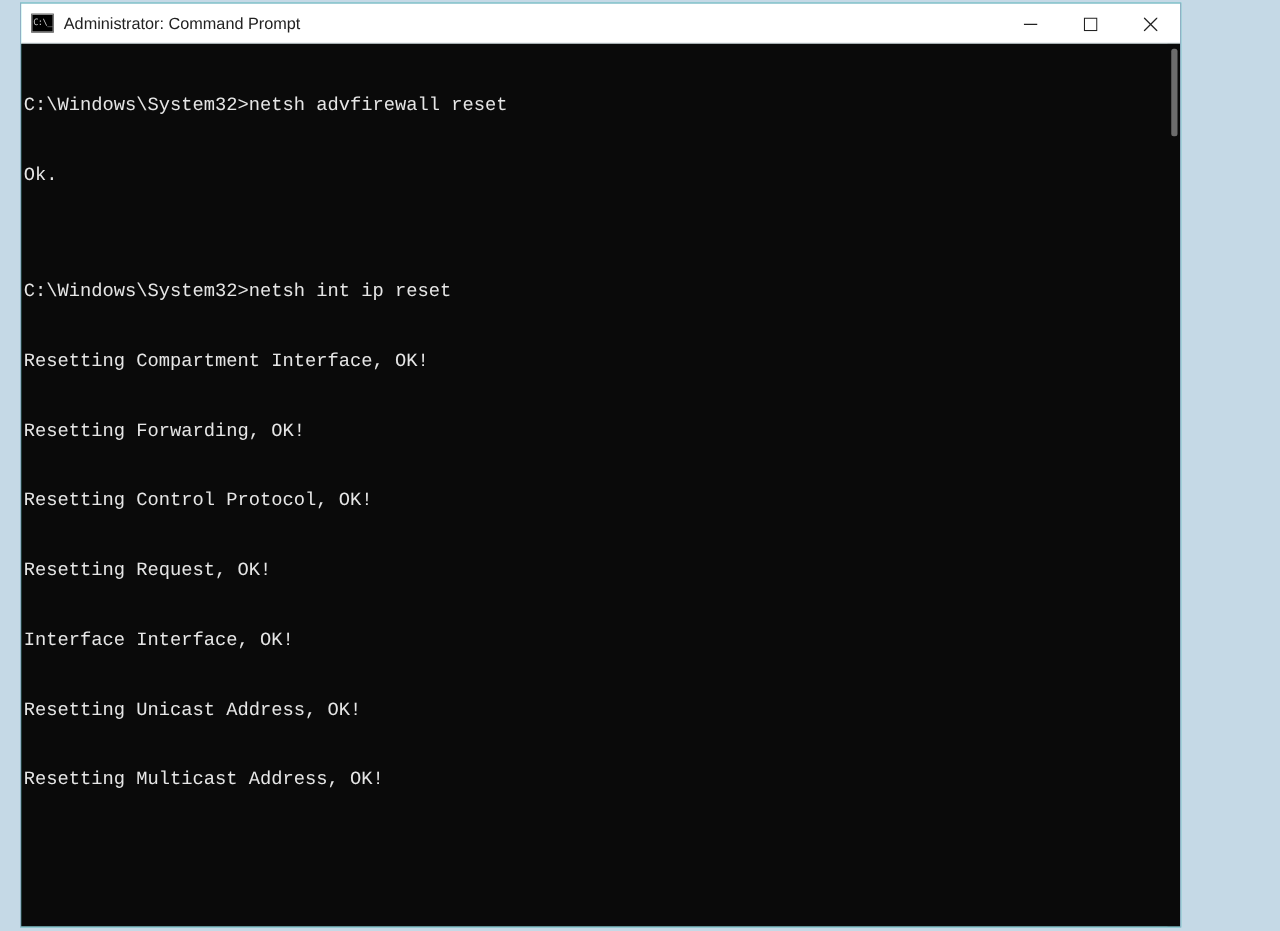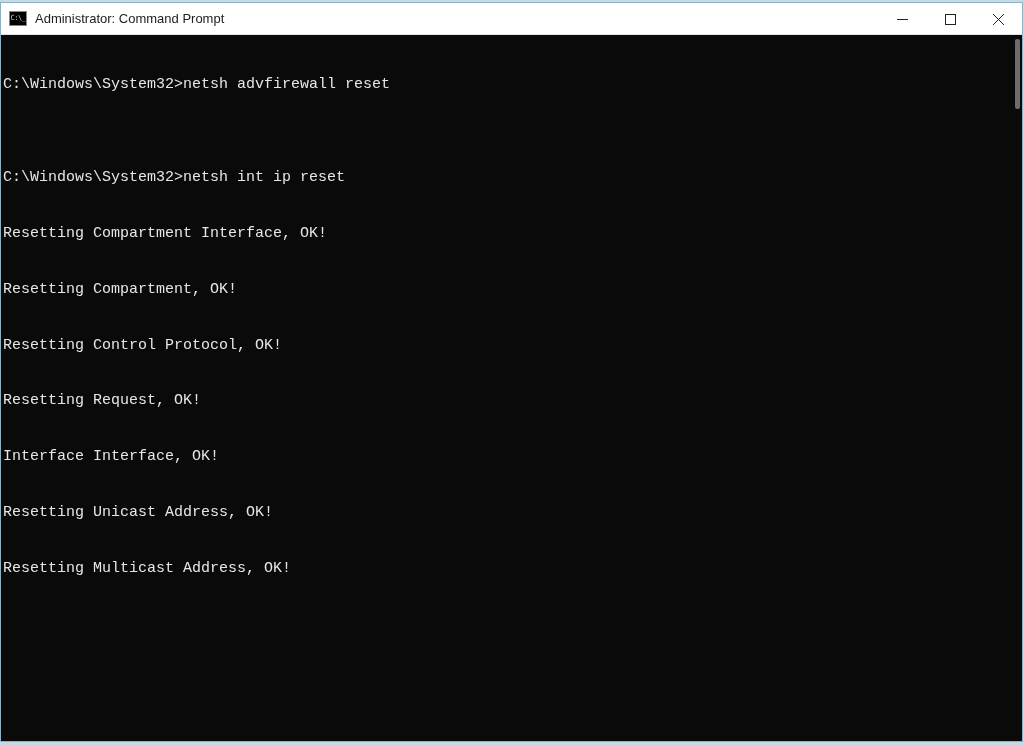--- a/index.html
+++ b/index.html
@@ -9,23 +9,23 @@
       margin: 0;
       padding: 0;
       width: 1024px;
       height: 745px;
       background: #c5d9e6;
       font-family: "Segoe UI", Tahoma, Geneva, sans-serif;
       overflow: hidden;
     }
     .window {
       position: absolute;
-      left: 0;
+      left: 16px;
       top: 2px;
-      width: 1023px;
+      width: 929px;
       height: 740px;
       background: #5eead4;
       border: 1px solid #8fb0c4;
       display: flex;
       flex-direction: column;
     }
     .titlebar {
       height: 32px;
       background: #ffffff;
       display: flex;
@@ -136,24 +136,25 @@
             <line x1="0" y1="0" x2="11" y2="11" stroke="#222" stroke-width="1"></line>
             <line x1="11" y1="0" x2="0" y2="11" stroke="#222" stroke-width="1"></line>
           </svg>
       </div>
     </div>
   </div>
 
   <div class="terminal">
     <div class="terminal-inner">
       <span class="line"><span>C:\Windows\System32&gt;</span><span>netsh advfirewall reset</span></span>
+      <span class="line">Ok.</span>
       <span class="line"></span>
       <span class="line"><span>C:\Windows\System32&gt;</span><span>netsh int ip reset</span></span>
       <span class="line">Resetting Compartment Interface, OK!</span>
-      <span class="line">Resetting Compartment, OK!</span>
+      <span class="line">Resetting Forwarding, OK!</span>
       <span class="line">Resetting Control Protocol, OK!</span>
       <span class="line">Resetting Request, OK!</span>
       <span class="line">Interface Interface, OK!</span>
       <span class="line">Resetting Unicast Address, OK!</span>
       <span class="line">Resetting Multicast Address, OK!</span>
       
       
       
       
       

